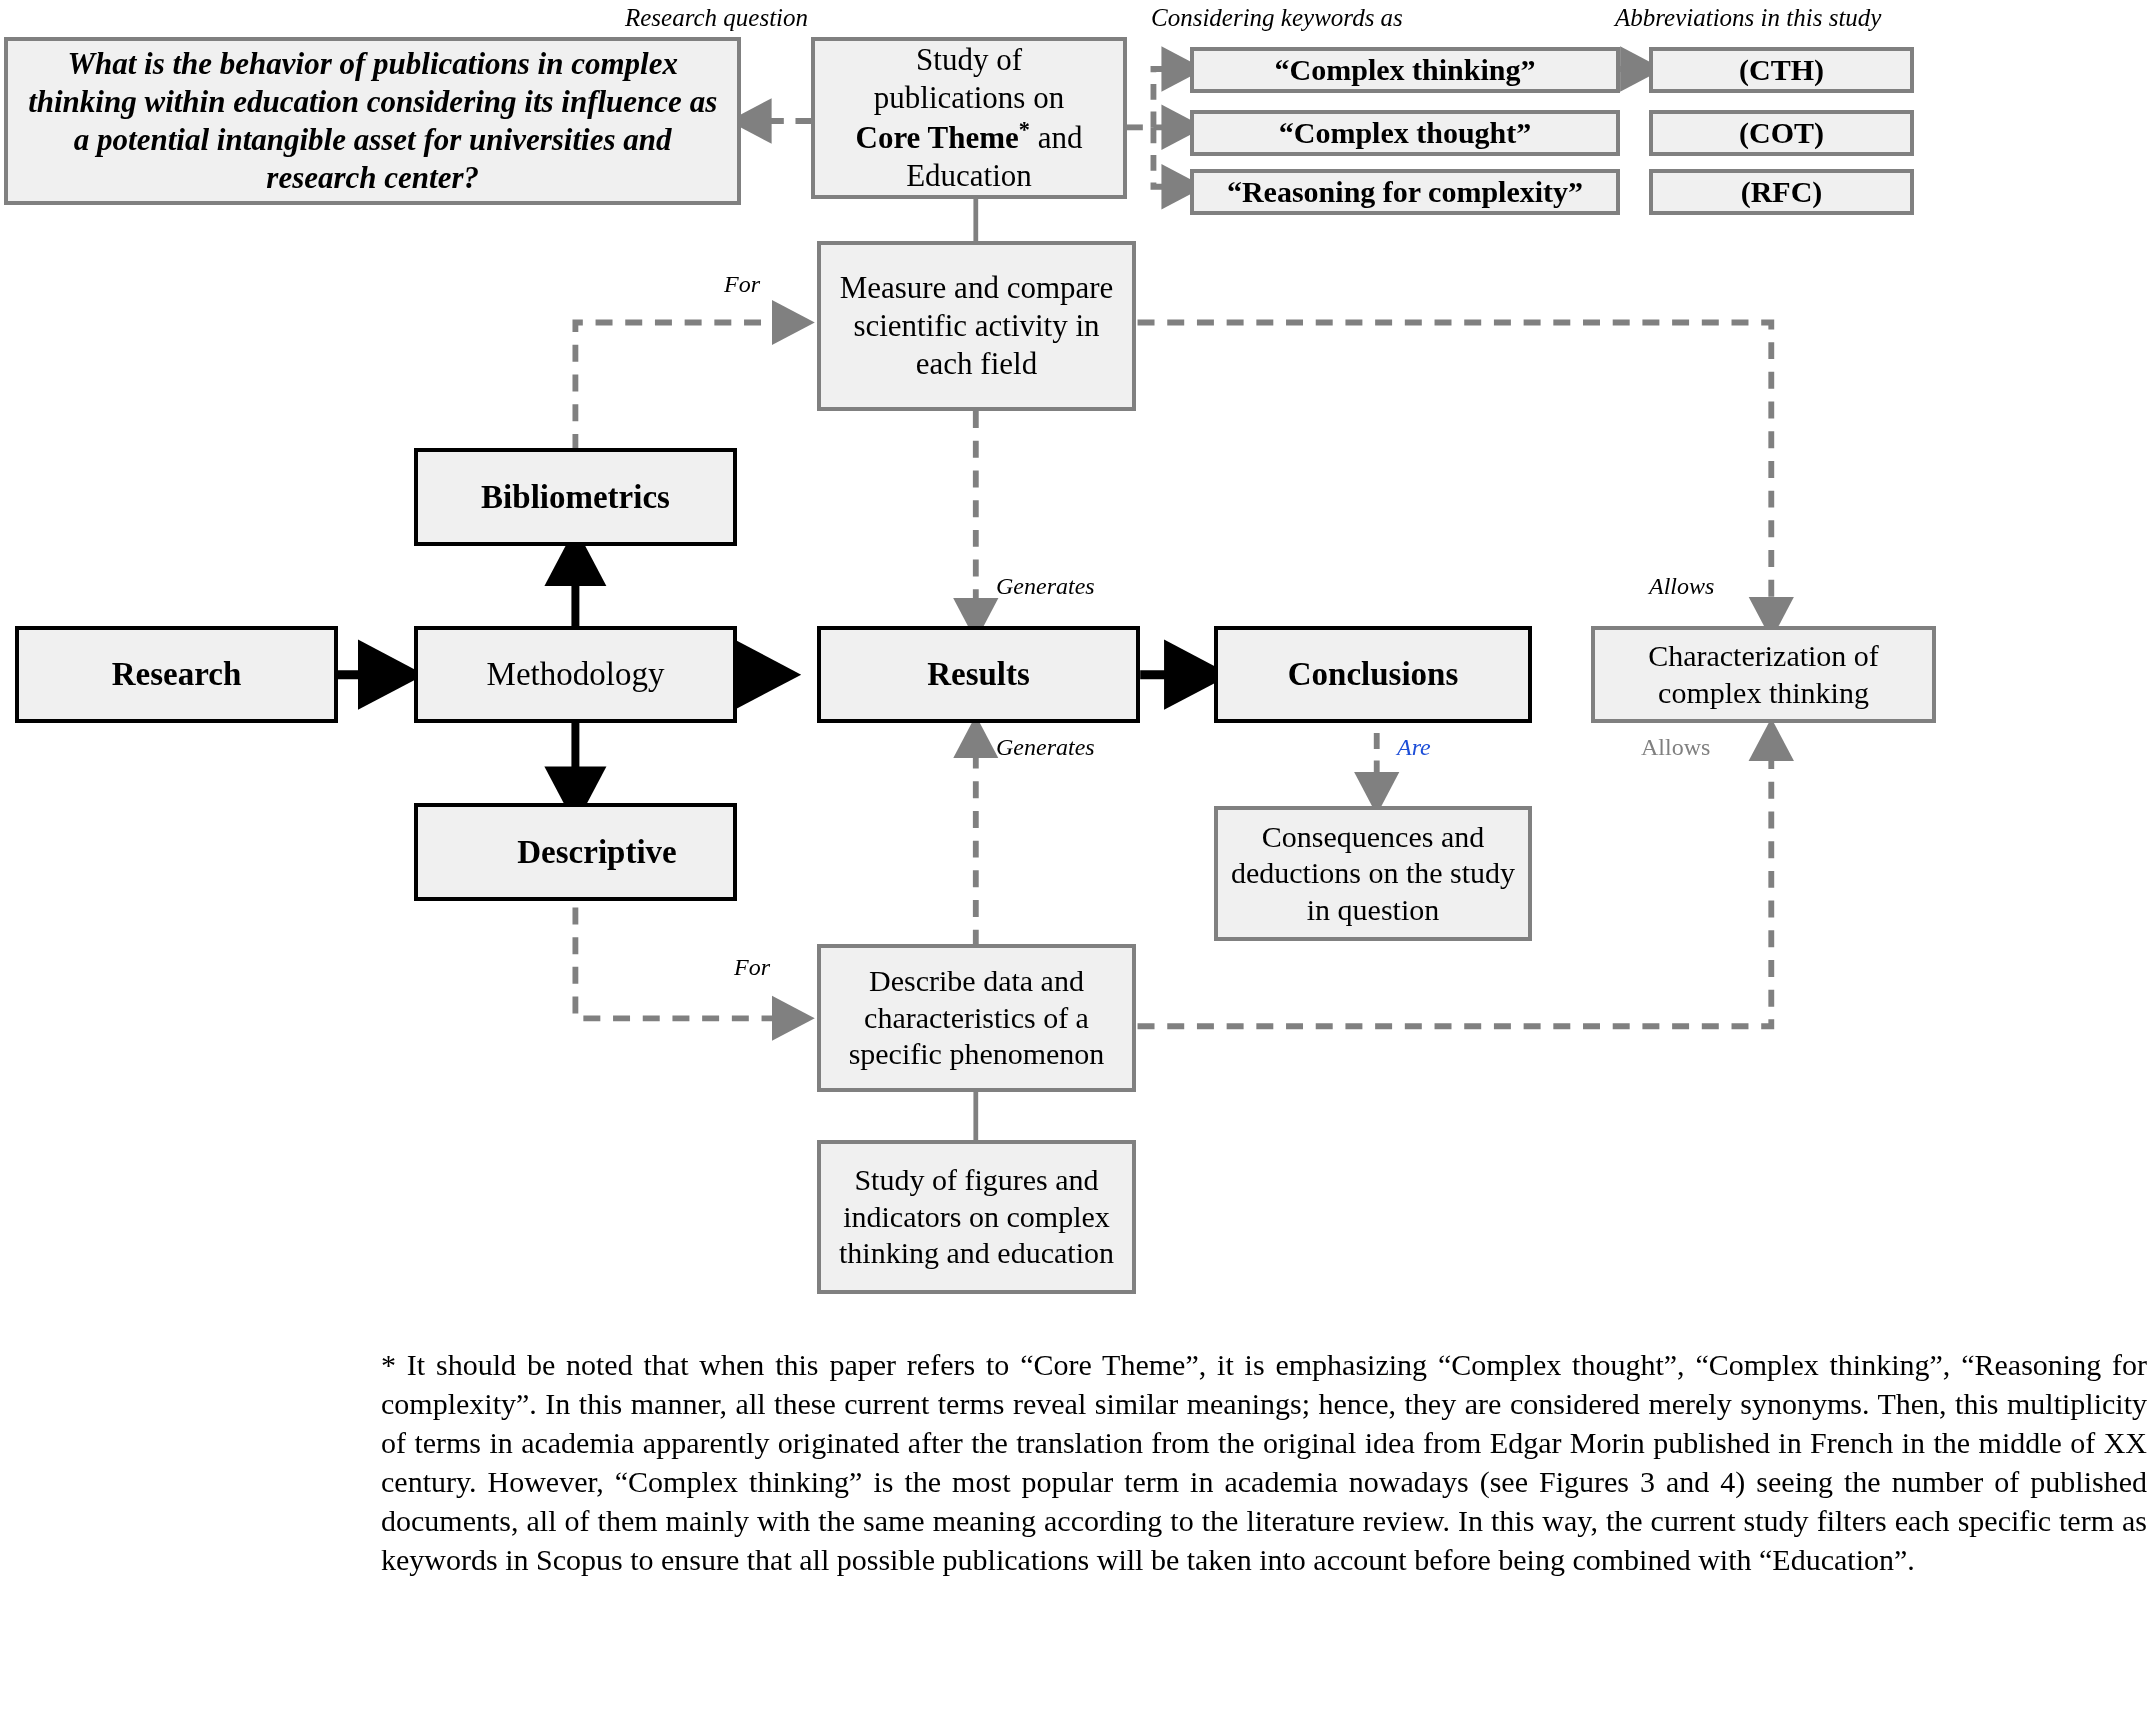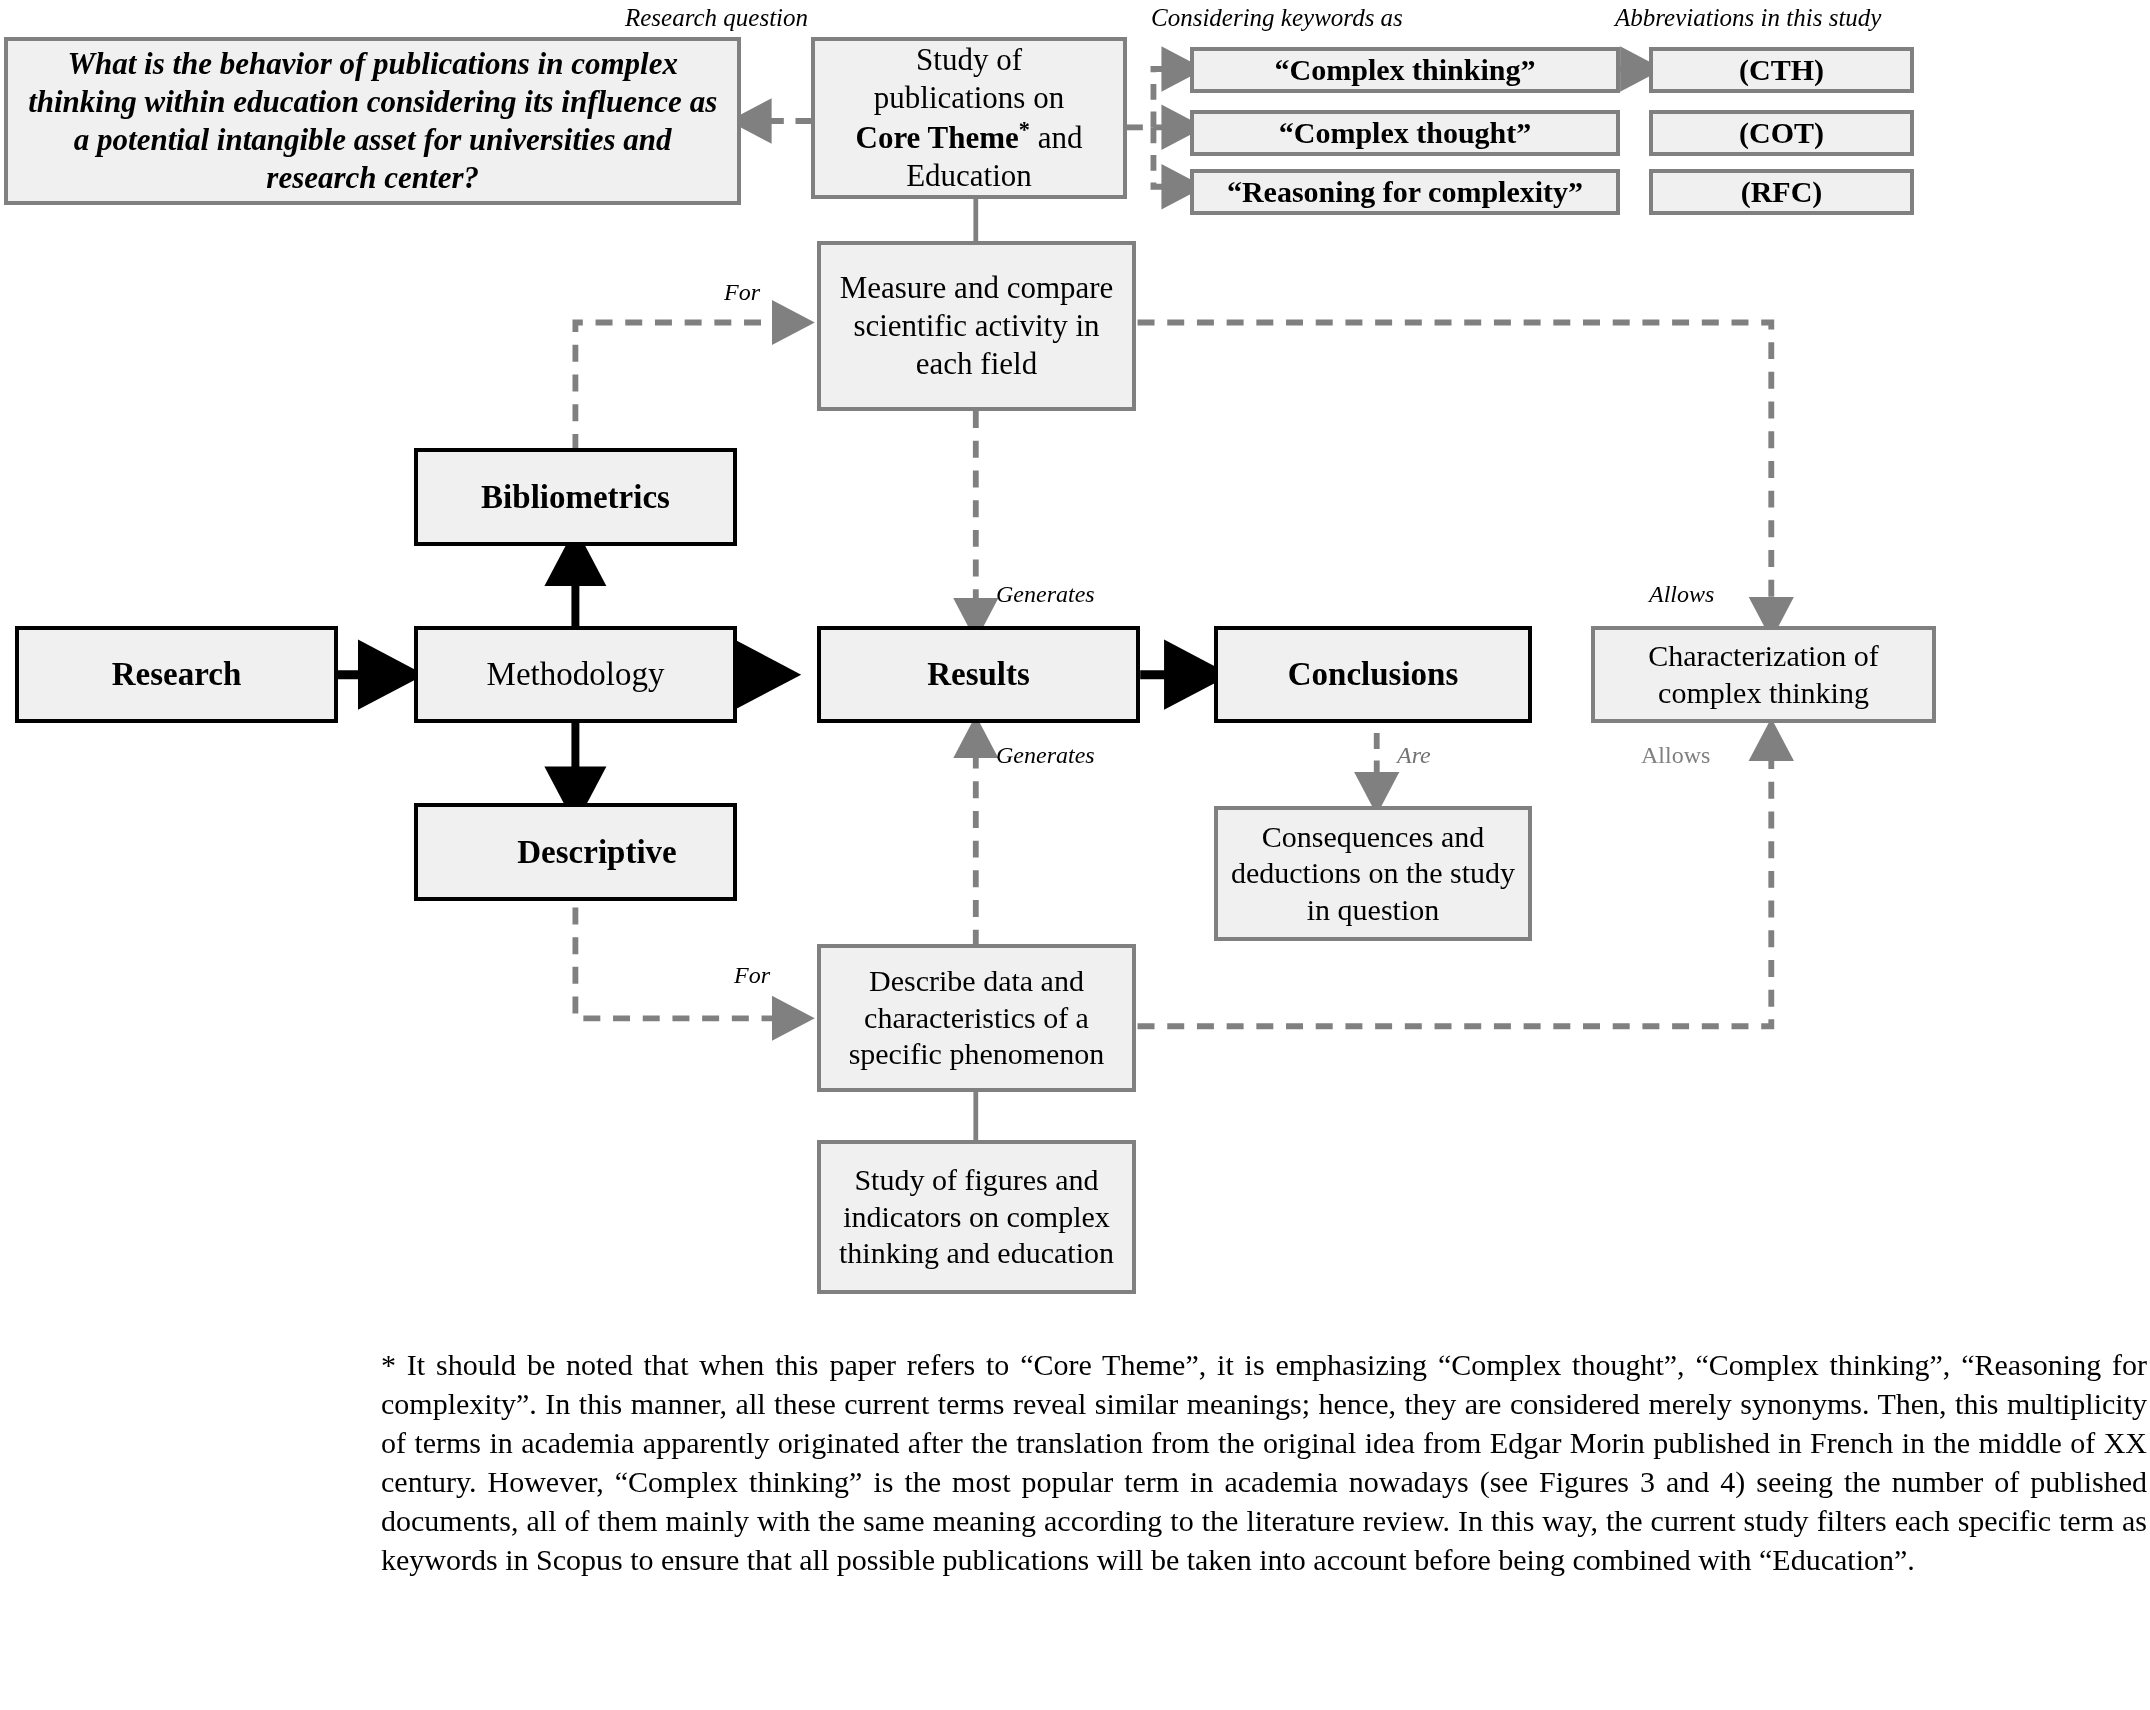--- a/index.html
+++ b/index.html
@@ -9,22 +9,22 @@
   svg.wires{position:absolute;left:0;top:0;width:2151px;height:1711px;pointer-events:none;}
 
   .box{position:absolute;background:#f0f0f0;display:flex;align-items:center;
        justify-content:center;text-align:center;box-sizing:border-box;
        font-family:"Liberation Serif",serif;line-height:1.22;}
   .gray{border:4.8px solid #808080;}
   .black{border:4.8px solid #000;}
   .hdr{position:absolute;font-style:italic;font-family:"Liberation Serif",serif;
        white-space:nowrap;font-size:25px;}
   .elbl{position:absolute;font-style:italic;font-size:24px;white-space:nowrap;
-        font-family:"Liberation Serif",serif;margin-top:8px;}
-  .elbl.gr{color:#737373;}
+        font-family:"Liberation Serif",serif;}
+  .elbl.gr{color:#1d4ed8;}
   .elbl.plain{font-style:normal;color:#808080;}
   .footnote{position:absolute;font-family:"Liberation Serif",serif;
             font-size:30px;line-height:1.30;text-align:justify;
             text-align-last:left;hyphens:none;}
   .pad{padding:0 11.7px;}
 </style>
 </head>
 <body>
 
 <div class="stage">

